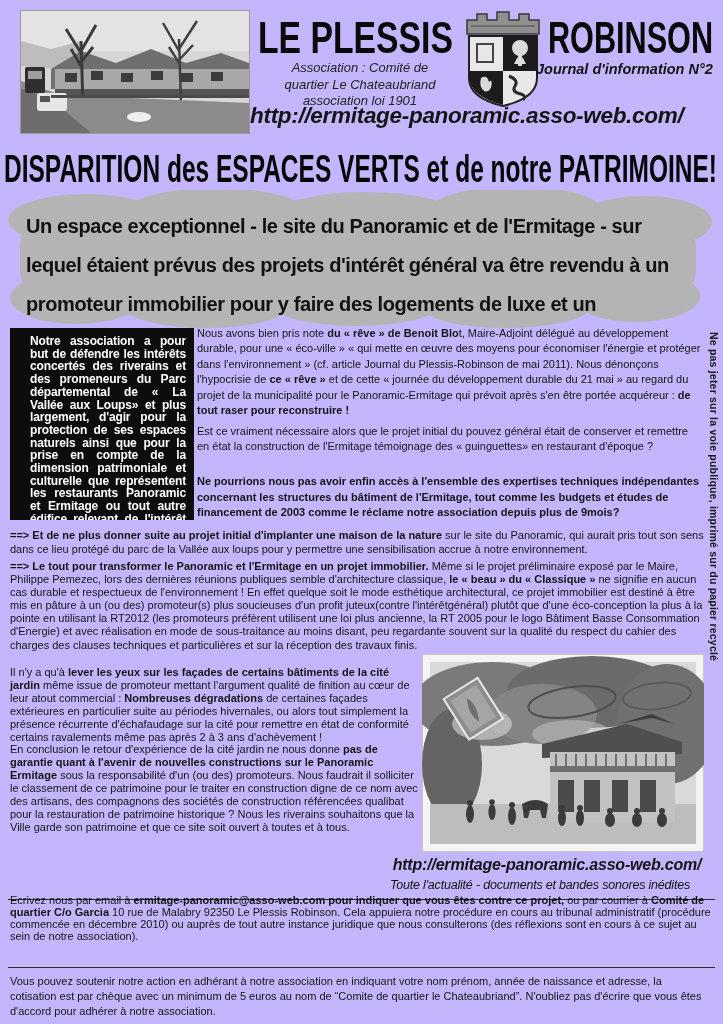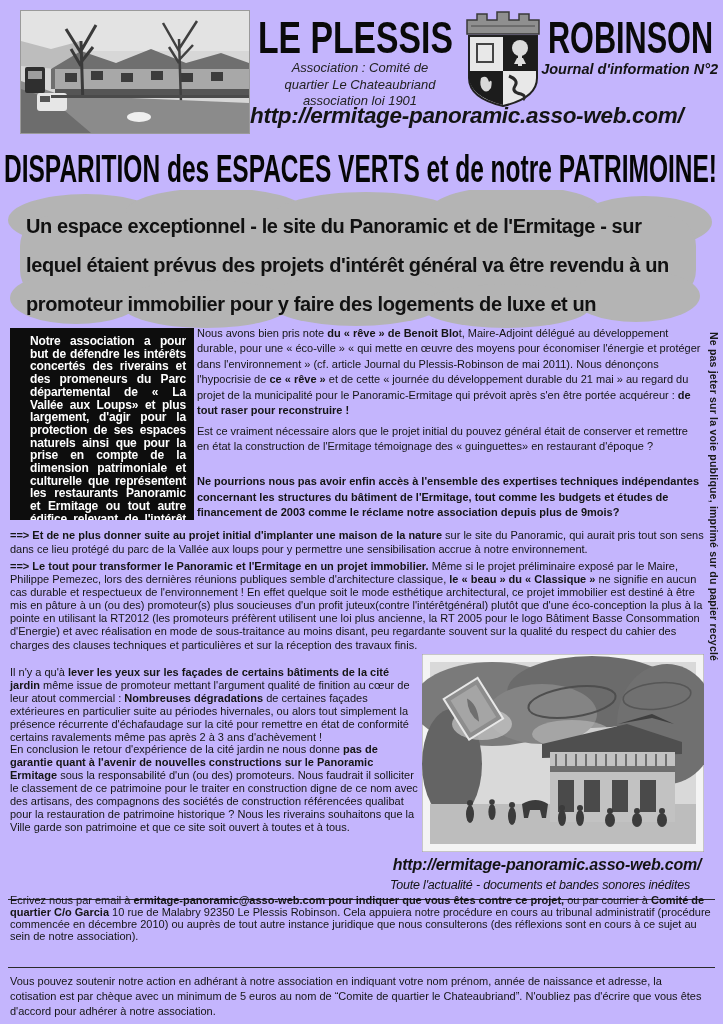--- a/index.html
+++ b/index.html
@@ -7,21 +7,21 @@
     position:relative;width:723px;height:1024px;margin:0 auto;background:#c4b5fd;
     font-family:"Liberation Sans","DejaVu Sans",sans-serif;color:#141414;overflow:hidden;
   }
   .abs{position:absolute;}
   .bb{font-weight:700;}
   svg text{font-family:"Liberation Sans","DejaVu Sans",sans-serif;}
 
   
   .street-photo{left:20px;top:10px;width:228px;height:122px;border:1px solid #9a9a9a;}
   .assoc{left:256px;top:60px;width:208px;font-style:italic;font-size:13px;line-height:16.5px;text-align:center;white-space:pre-line;color:#222;}
-  .journal{left:536px;top:60px;width:182px;font-style:italic;font-weight:700;font-size:14.5px;line-height:18px;text-align:right;}
+  .journal{left:536px;top:60px;width:182px;font-style:italic;font-weight:700;font-size:14.5px;line-height:18px;text-align:left;}
   .header-url{left:250px;top:103px;width:470px;font-style:italic;font-weight:600;font-size:22.5px;letter-spacing:-0.3px;white-space:nowrap;}
 
   
   .headline-svg{left:3px;top:146px;}
 
   
   .lead-wrap{left:6px;top:190px;width:708px;height:138px;}
   .lead-text{position:absolute;left:20px;top:17px;width:666px;font-weight:700;font-size:20px;line-height:39px;letter-spacing:-0.4px;color:#111;}
 
   

